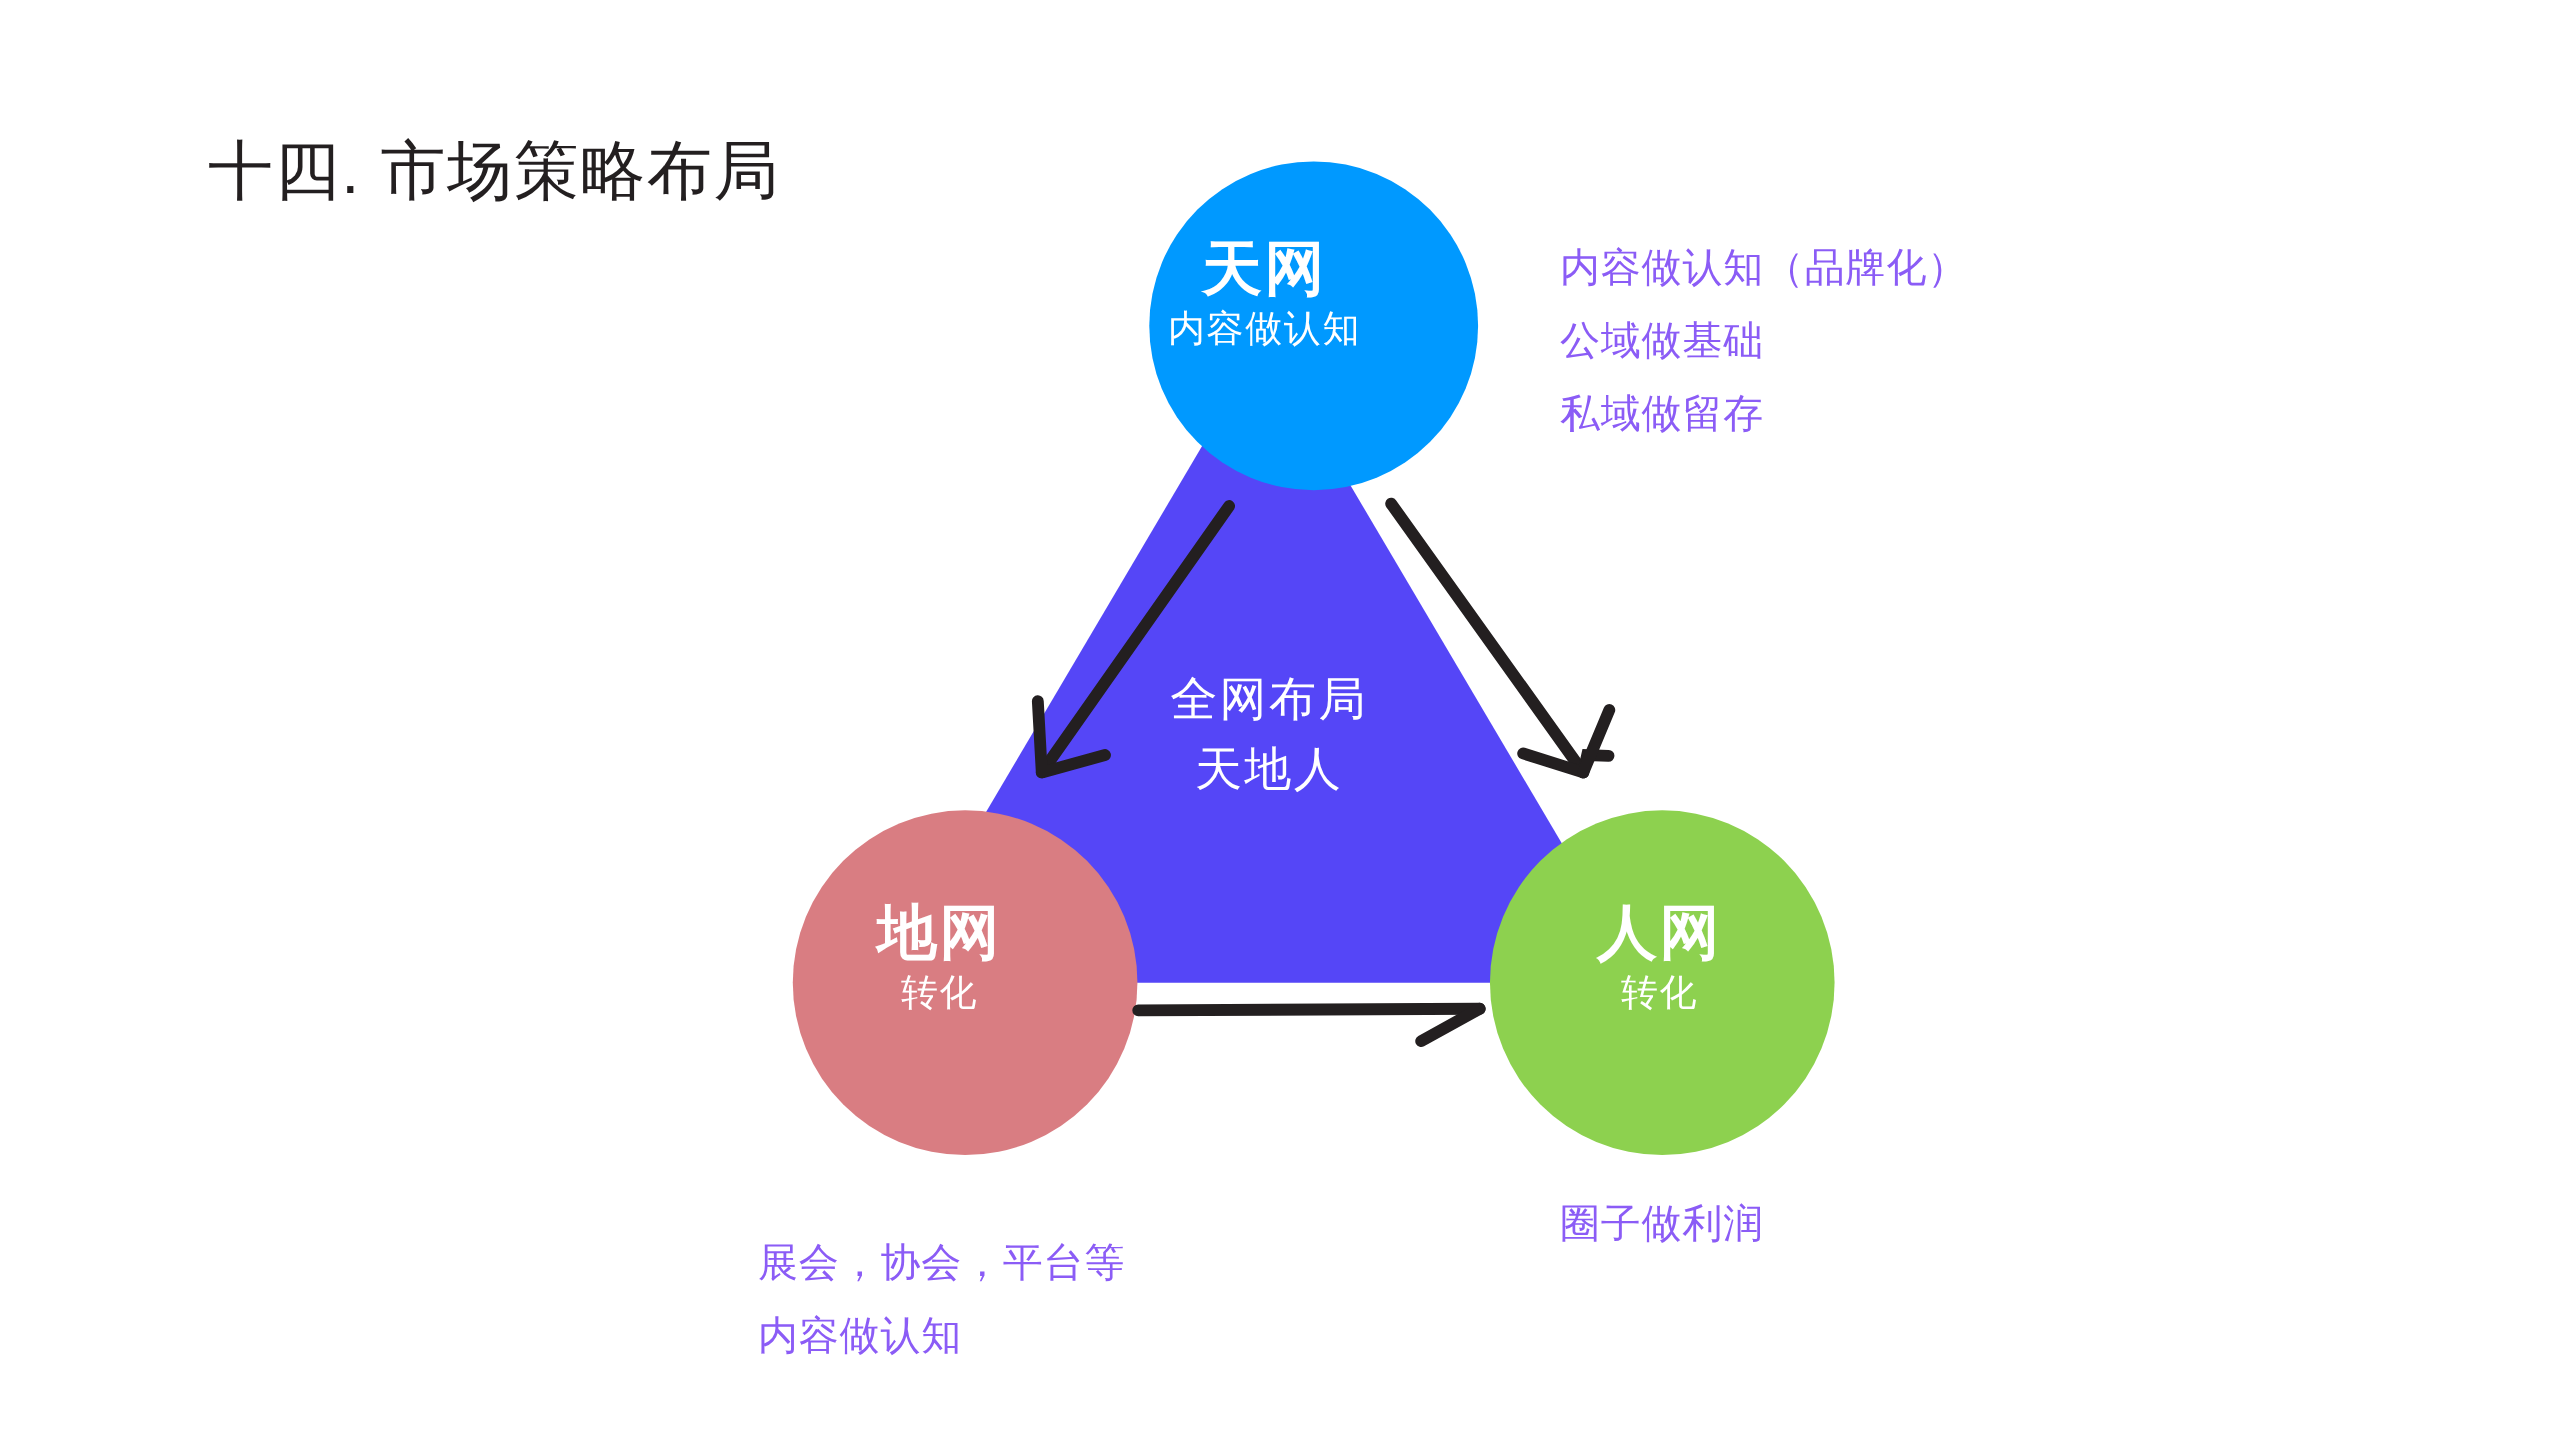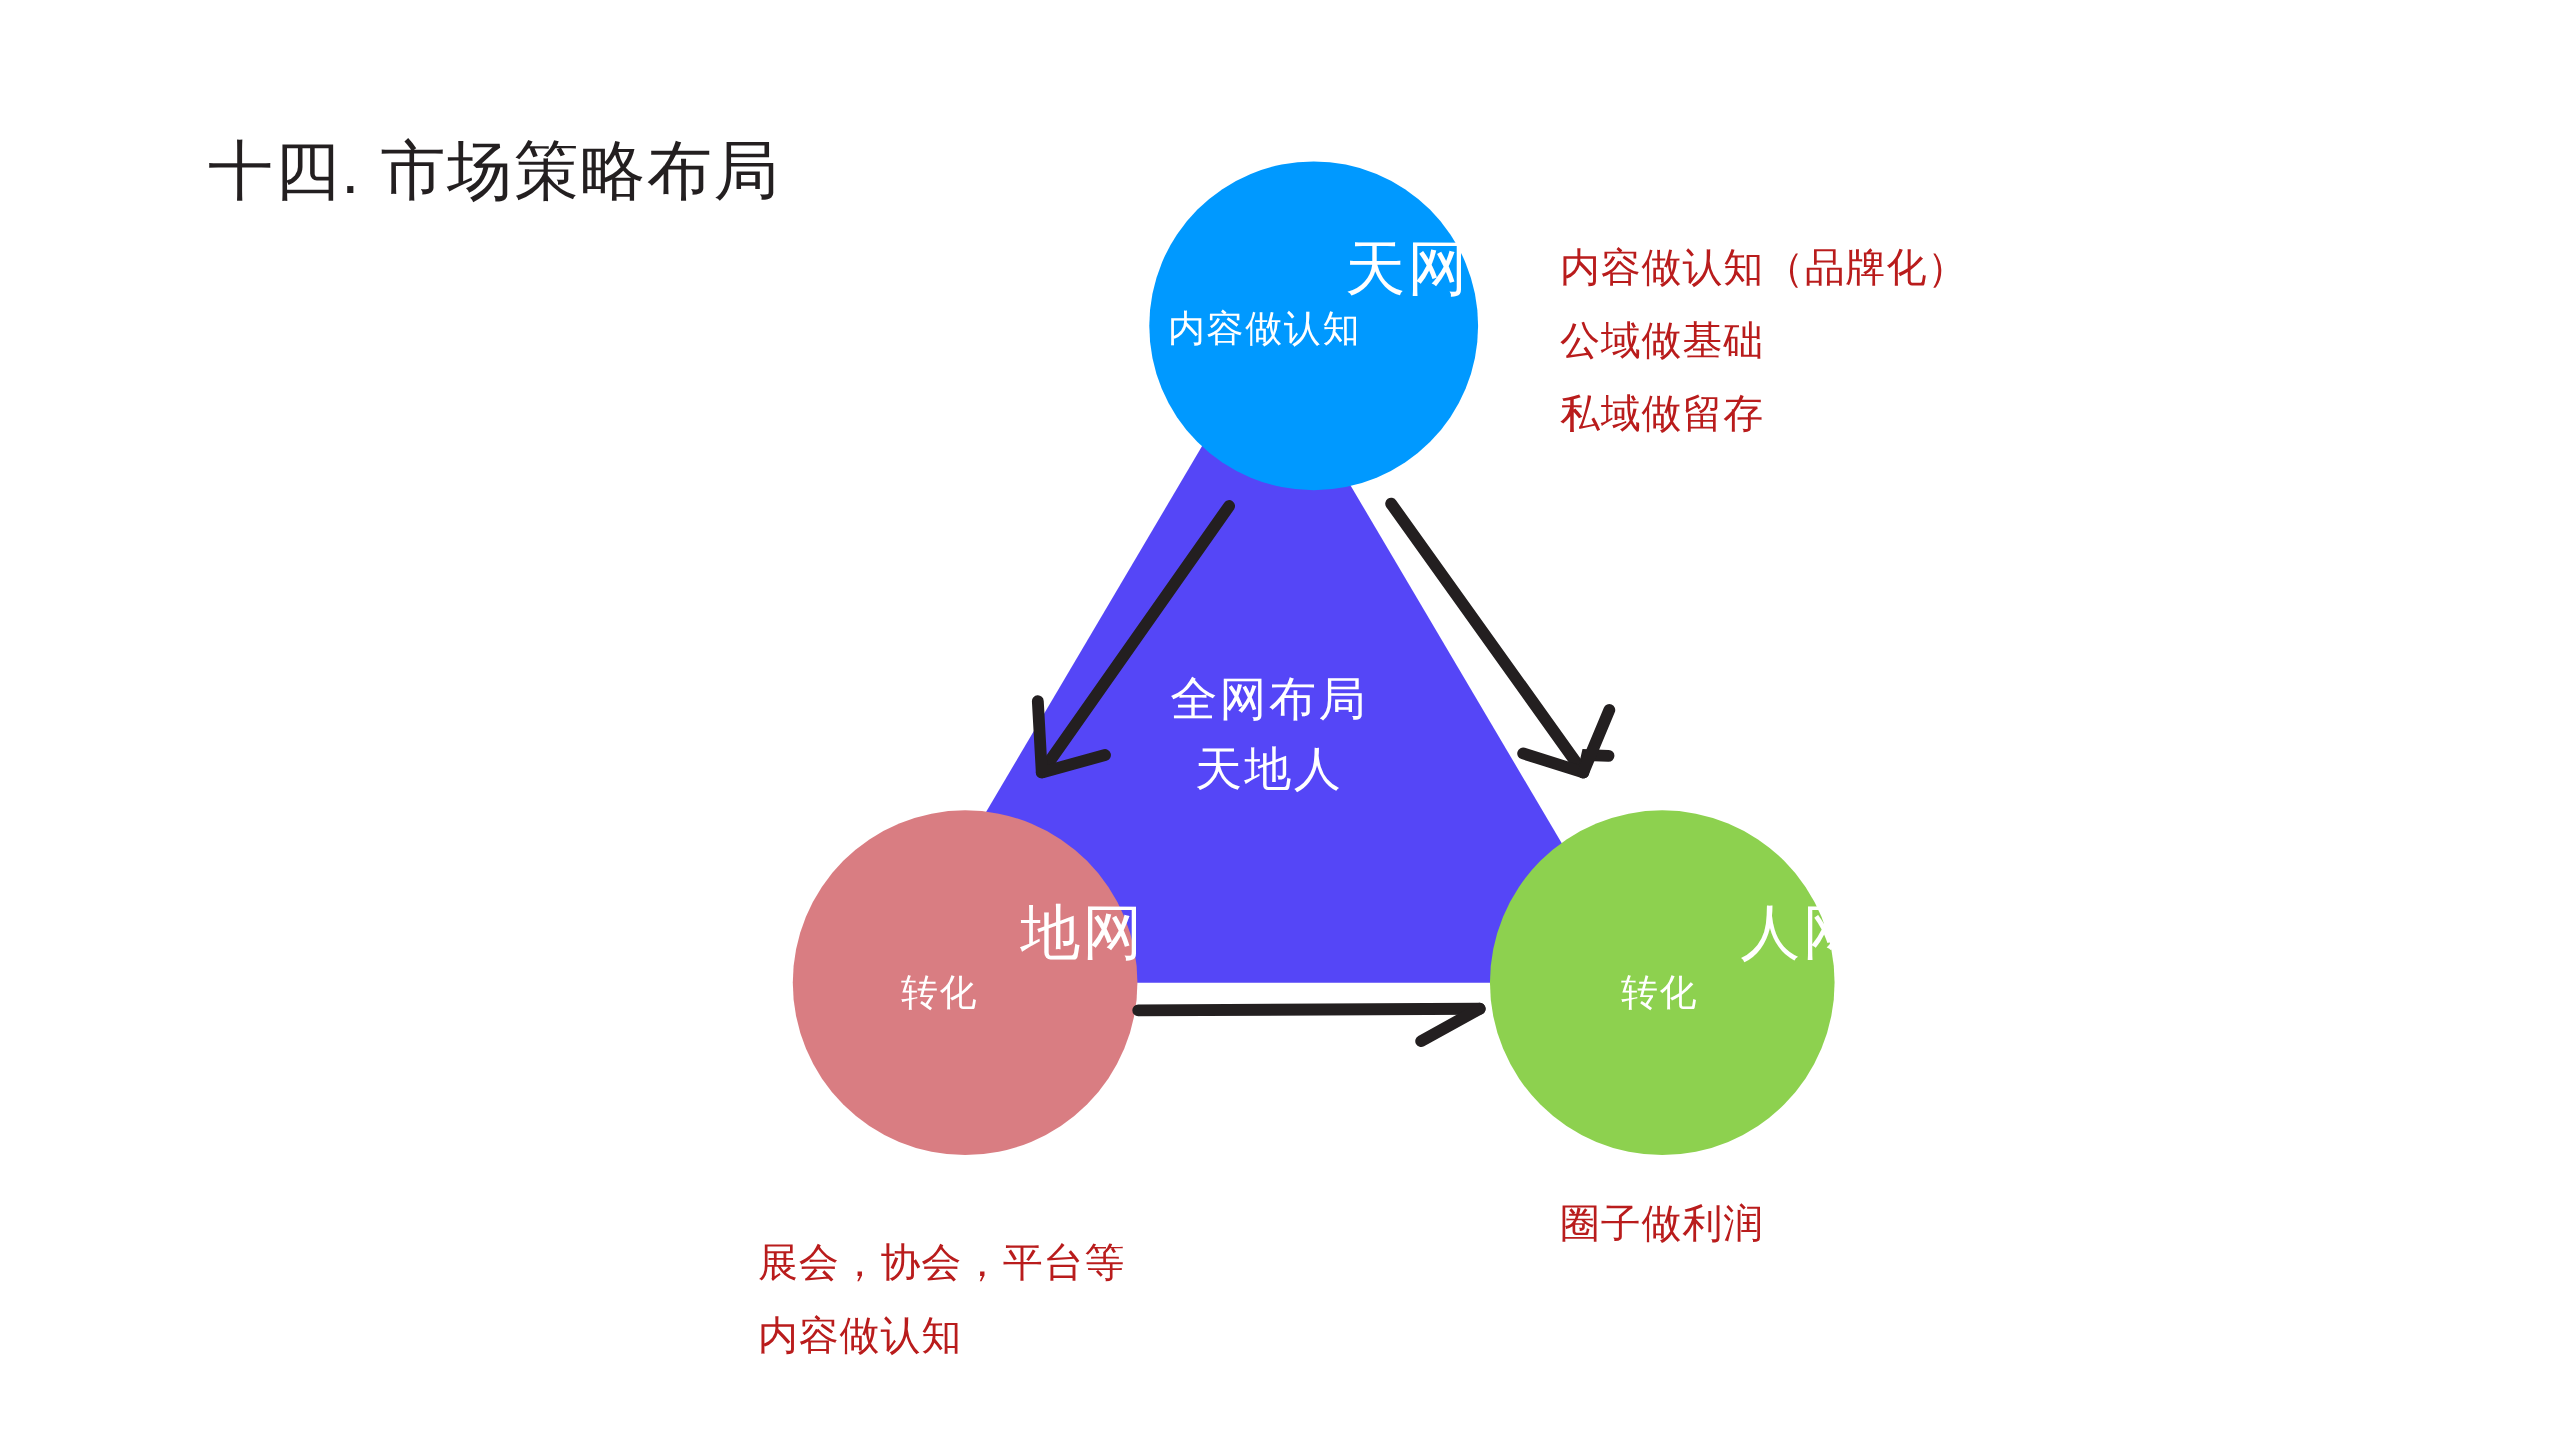--- a/index.html
+++ b/index.html
@@ -53,23 +53,22 @@
     position: absolute;
     text-align: center;
     color: #ffffff;
     pointer-events: none;
     width: 411px;
   }
   .node-title {
     font-size: 60px;
     line-height: 1.05;
     letter-spacing: 2.4px;
-    font-weight: 400;
+    font-weight: 700;
     display: block;
-    text-align: right;
   }
   .node-sub {
     font-size: 37px;
     line-height: 1.15;
     letter-spacing: 1.6px;
     font-weight: 400;
     display: block;
     margin-top: 8px;
   }
 
@@ -92,21 +91,21 @@
     font-size: 47px;
     line-height: 1.48;
     letter-spacing: 2.4px;
     font-weight: 400;
     white-space: nowrap;
   }
 
   
   .annot {
     position: absolute;
-    color: #b91c1c;
+    color: #8b5cf6;
   }
   .annot .an-line {
     display: block;
     font-size: 40px;
     line-height: 1.82;
     letter-spacing: 0.8px;
     white-space: nowrap;
     font-weight: 400;
   }
   #annot-top-right { left: 1560px; top: 231px; }

